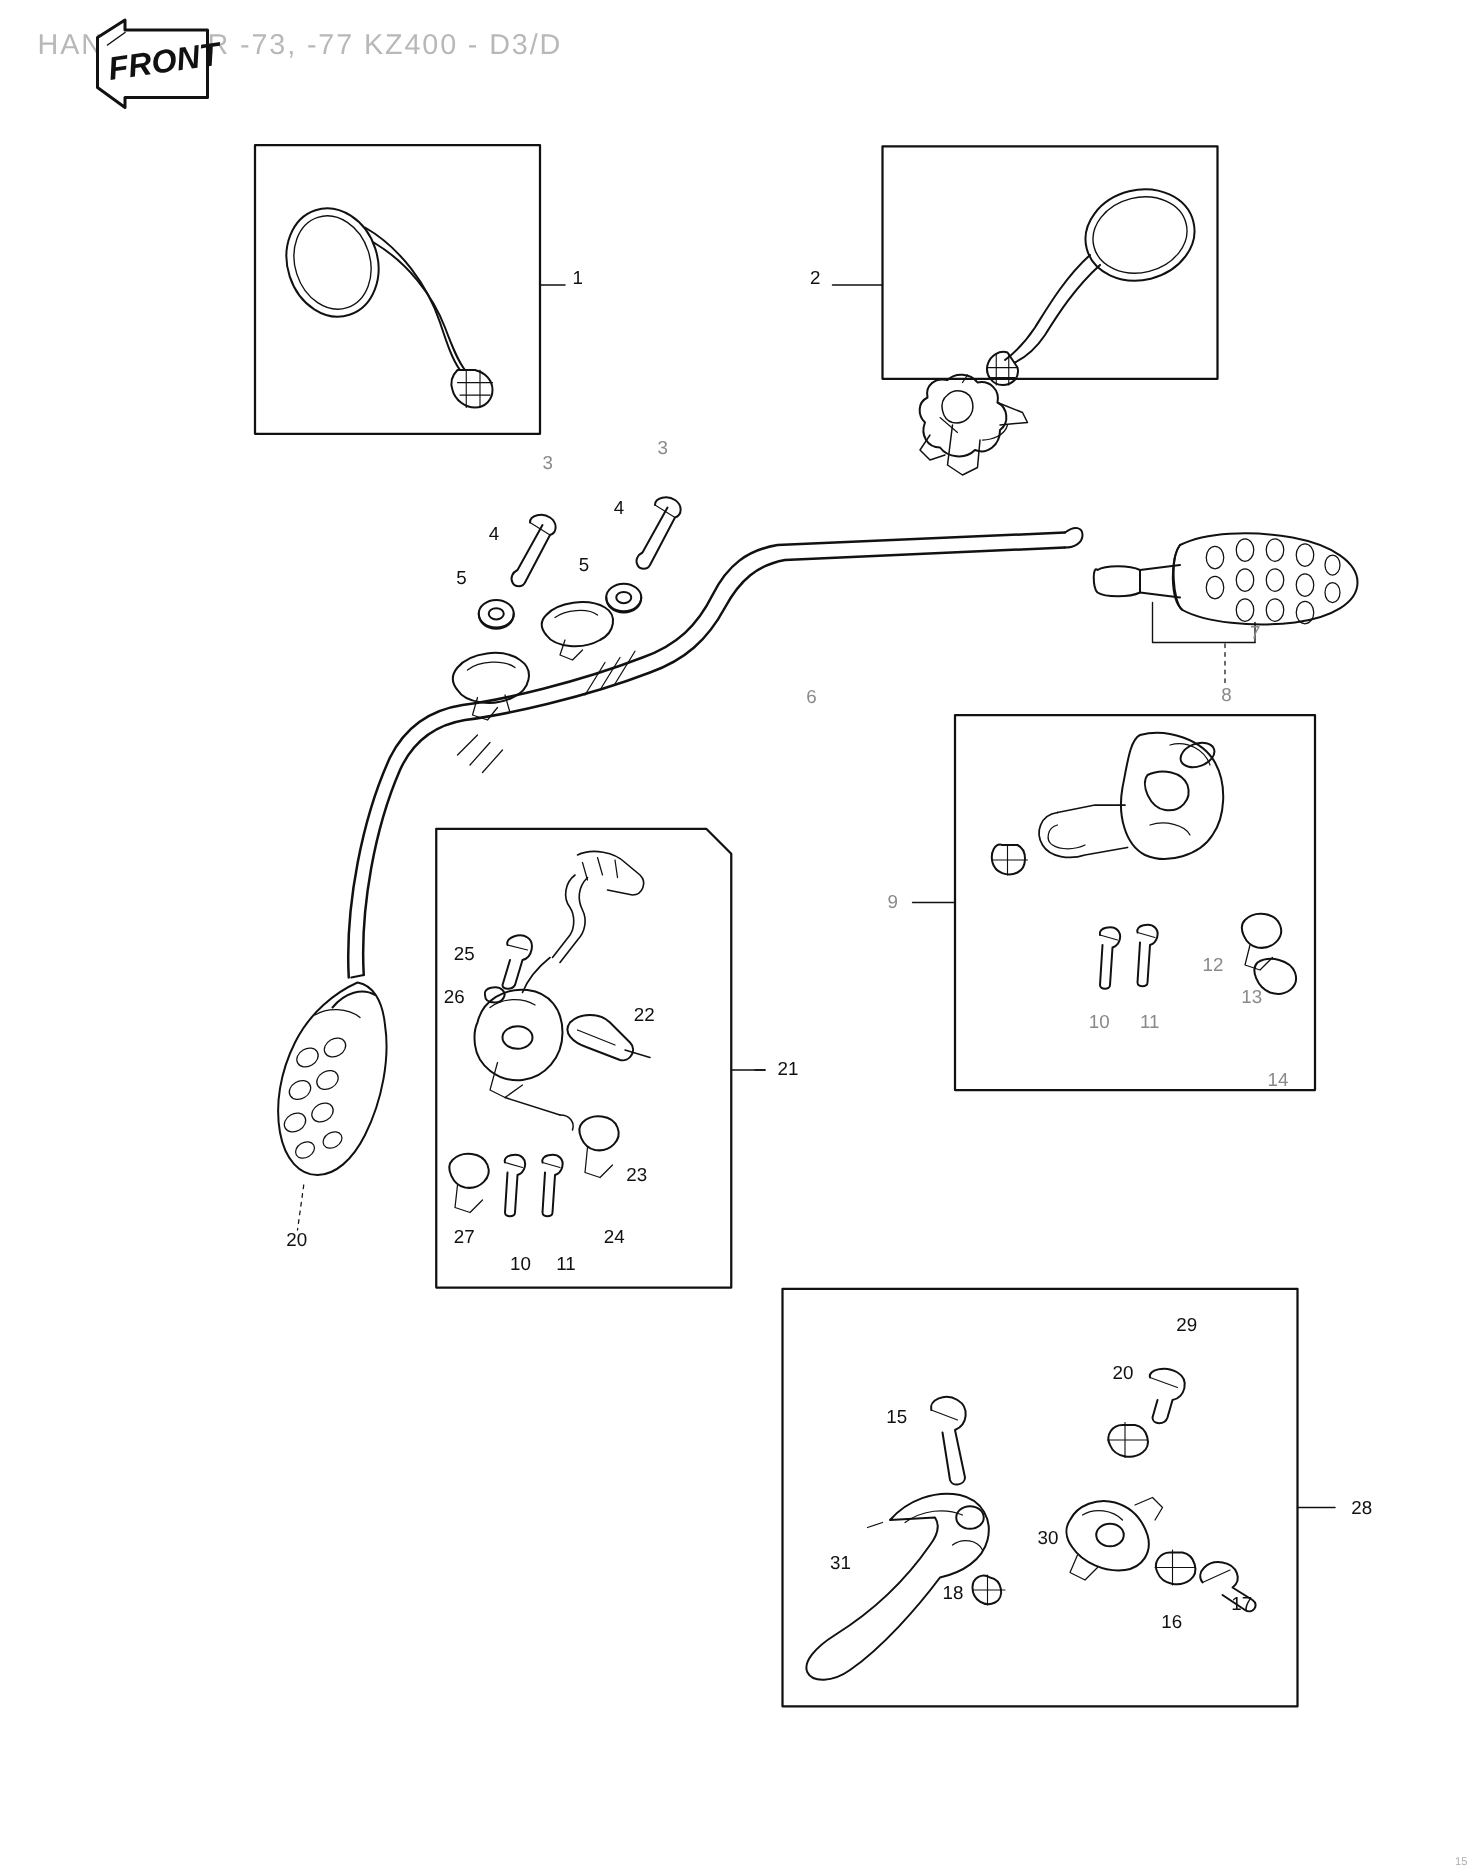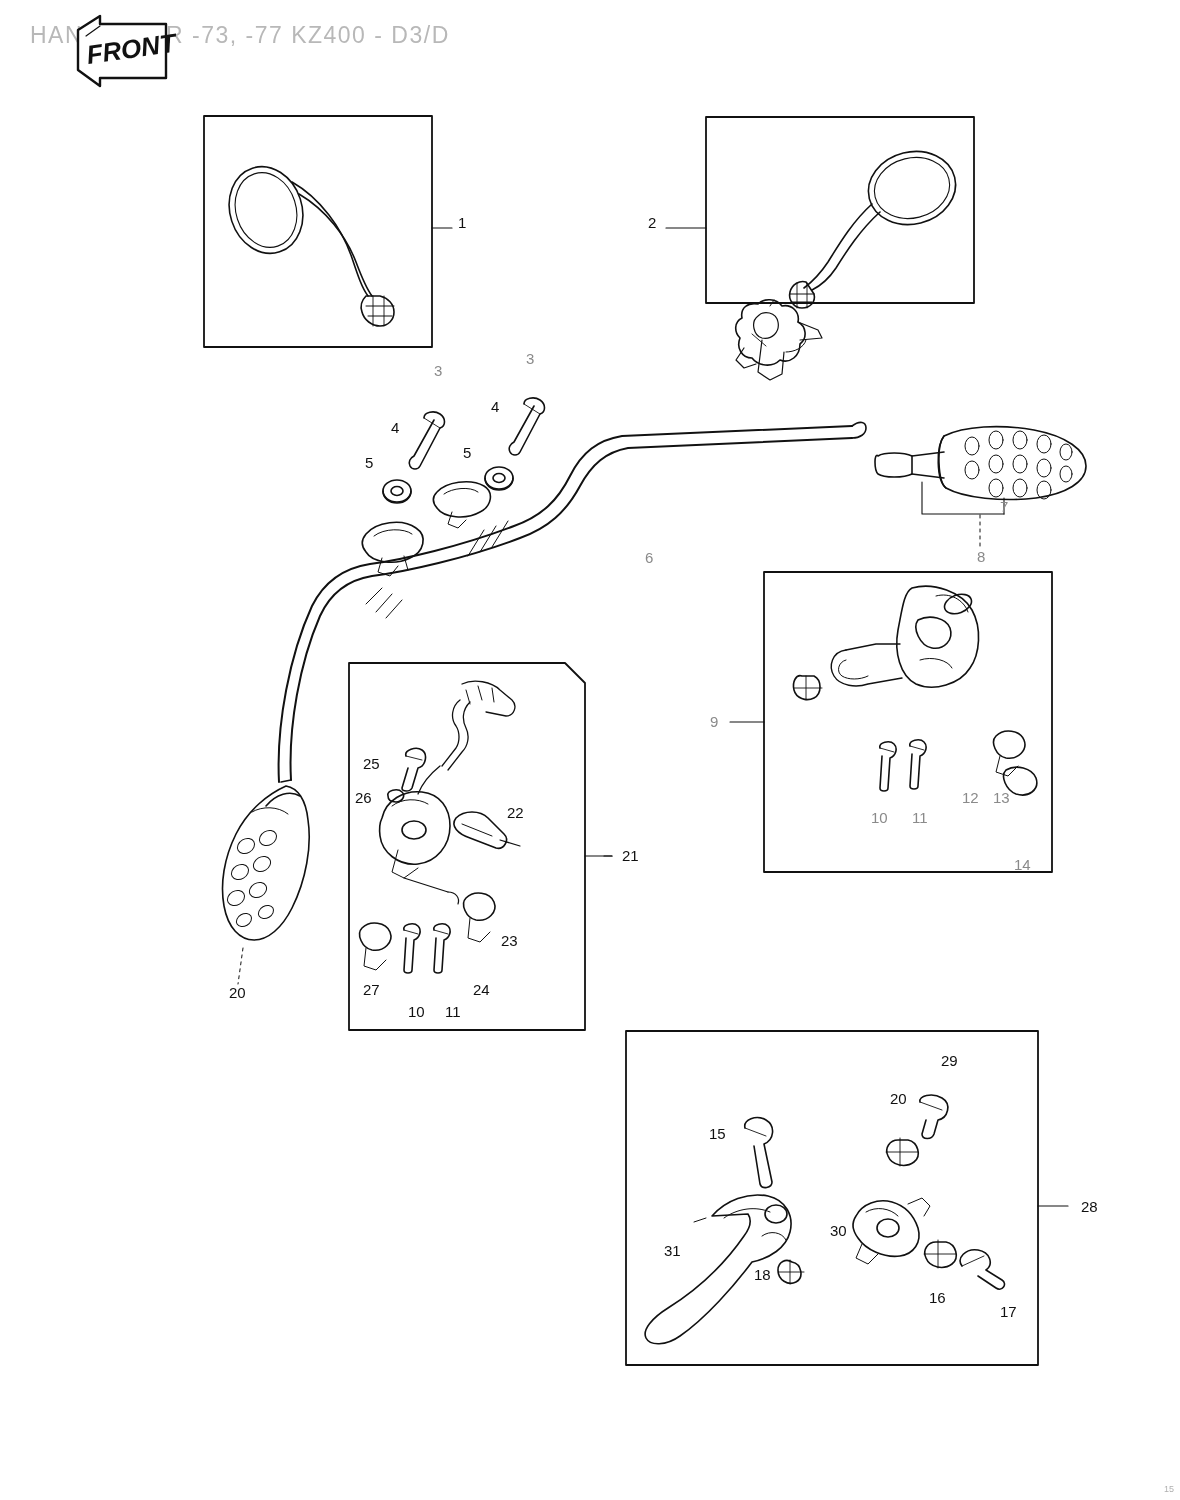--- a/index.html
+++ b/index.html
@@ -302,40 +302,40 @@
   <div class="callout dim" style="left:434px;top:362px;">3</div>
   <div class="callout dim" style="left:526px;top:350px;">3</div>
   <div class="callout" style="left:391px;top:419px;">4</div>
   <div class="callout" style="left:491px;top:398px;">4</div>
   <div class="callout" style="left:365px;top:454px;">5</div>
   <div class="callout" style="left:463px;top:444px;">5</div>
   <div class="callout dim" style="left:645px;top:549px;">6</div>
   <div class="callout dim" style="left:1000px;top:498px;">7</div>
   <div class="callout dim" style="left:977px;top:548px;">8</div>
   <div class="callout dim" style="left:710px;top:713px;">9</div>
-  <div class="callout dim" style="left:962px;top:764px;margin-top:25px;">12</div>
+  <div class="callout dim" style="left:962px;top:764px;">12</div>
   <div class="callout dim" style="left:993px;top:789px;">13</div>
   <div class="callout dim" style="left:1014px;top:832px;margin-top:24px;">14</div>
   <div class="callout dim" style="left:871px;top:809px;">10</div>
   <div class="callout dim" style="left:912px;top:809px;">11</div>
   <div class="callout" style="left:363px;top:755px;">25</div>
   <div class="callout" style="left:355px;top:789px;">26</div>
   <div class="callout" style="left:507px;top:804px;">22</div>
   <div class="callout" style="left:501px;top:903px;margin-top:29px;">23</div>
   <div class="callout" style="left:363px;top:981px;">27</div>
   <div class="callout" style="left:408px;top:1003px;">10</div>
   <div class="callout" style="left:445px;top:1003px;">11</div>
-  <div class="callout" style="left:473px;top:981px;">24</div>
+  <div class="callout" style="left:483px;top:981px;">24</div>
   <div class="callout" style="left:622px;top:847px;">21</div>
   <div class="callout" style="left:229px;top:984px;">20</div>
   <div class="callout" style="left:924px;top:1052px;margin-left:17px;">29</div>
   <div class="callout" style="left:890px;top:1090px;">20</div>
   <div class="callout" style="left:709px;top:1125px;">15</div>
   <div class="callout" style="left:664px;top:1214px;margin-top:28px;">31</div>
   <div class="callout" style="left:830px;top:1222px;">30</div>
   <div class="callout" style="left:754px;top:1266px;">18</div>
   <div class="callout" style="left:929px;top:1289px;">16</div>
-  <div class="callout" style="left:985px;top:1303px;margin-left:15px;">17</div>
+  <div class="callout" style="left:985px;top:1275px;">17</div>
   <div class="callout" style="left:1081px;top:1198px;">28</div>
 
   <div class="corner-mark">15</div>
 
 </div>
 
 </body></html>

